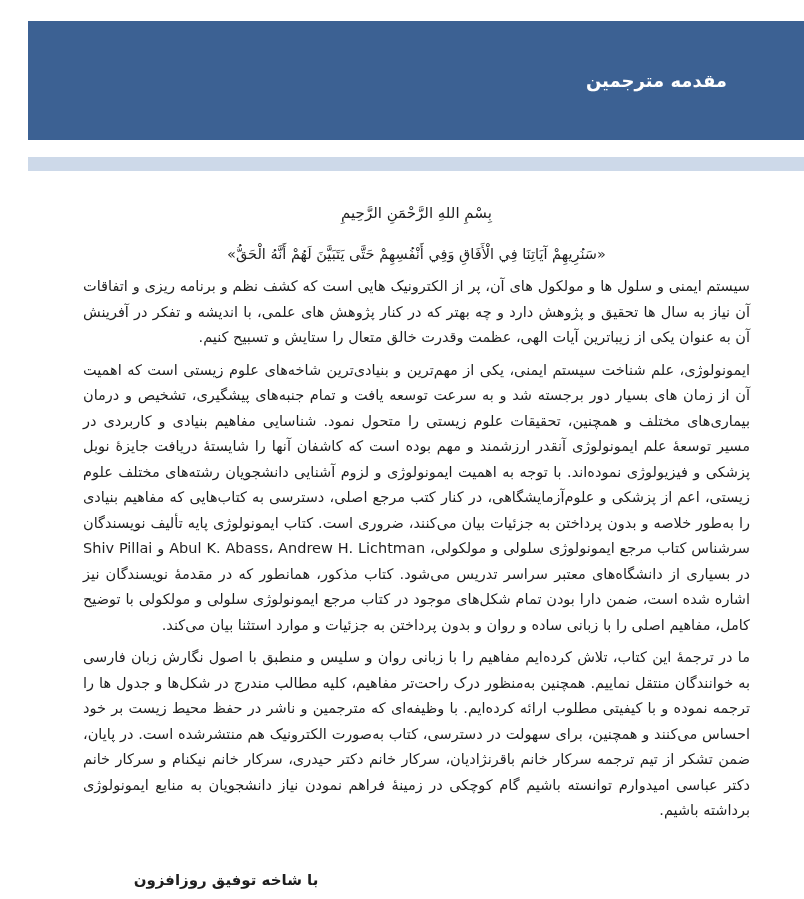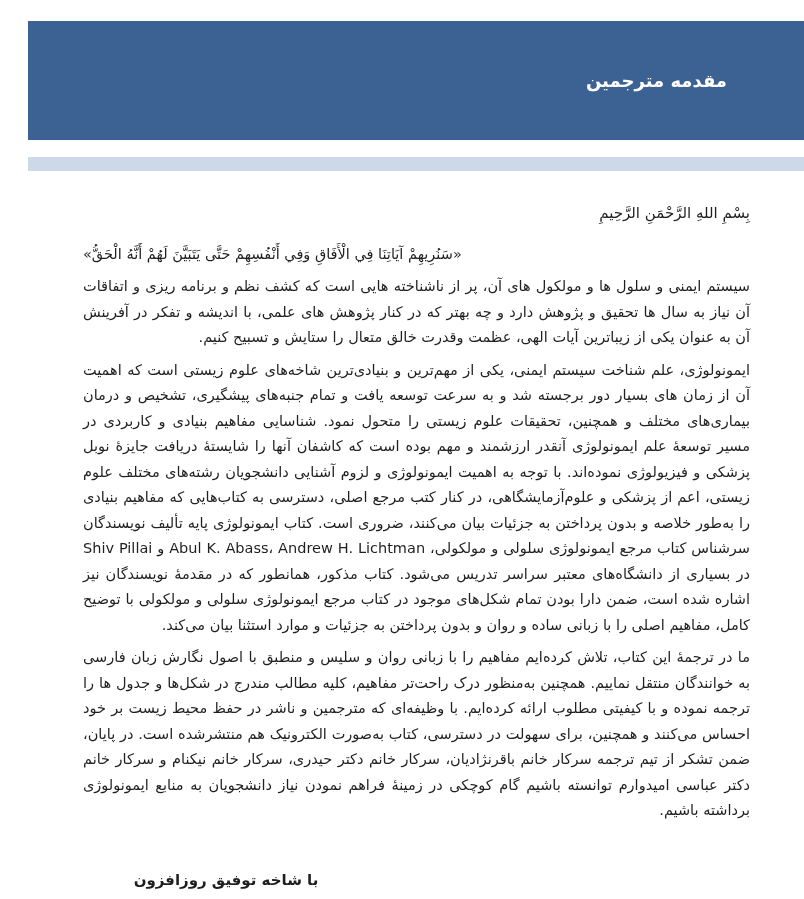--- a/index.html
+++ b/index.html
@@ -32,25 +32,26 @@
   
   .content {
     direction: rtl;
     padding: 0 54px 0 55px;
     font-size: 14.5px;
     line-height: 25.5px;
     text-align: justify;
   }
   .bismillah {
     margin-top: 30px;
+    text-align: center;
     font-size: 15px;
   }
   .quote-verse {
     margin-top: 15px;
-    text-align: left;
+    text-align: center;
   }
   .quote-translation {
     margin-bottom: 20px;
   }
   .content p.body-par { text-align: justify; }
 
   
   .signature {
     margin-top: 44px;
     width: 300px;
@@ -71,21 +72,21 @@
     <span class="title">مقدمه مترجمین</span>
   </div>
   <div class="band-gap"></div>
   <div class="band-light"></div>
 </div>
 
 <div class="content">
   <div class="bismillah">بِسْمِ اللهِ الرَّحْمَنِ الرَّحِيمِ</div>
   <div class="quote-verse">«سَنُرِيهِمْ آيَاتِنَا فِي الْأَفَاقِ وَفِي أَنْفُسِهِمْ حَتَّى يَتَبَيَّنَ لَهُمْ أَنَّهُ الْحَقُّ»</div>
 
-  <p class="body-par">سیستم ایمنی و سلول ها و مولکول های آن، پر از ناشناخته هایی است که کشف نظم و برنامه ریزی و اتفاقات آن نیاز به سال ها تحقیق و پژوهش دارد و چه بهتر که در کنار پژوهش های علمی، با اندیشه و تفکر در آفرینش آن به عنوان یکی از زیباترین آیات الهی، عظمت وقدرت خالق متعال را ستایش و تسبیح کنیم.</p>
+  <p class="body-par">سیستم ایمنی و سلول ها و مولکول های آن، پر از الکترونیک هایی است که کشف نظم و برنامه ریزی و اتفاقات آن نیاز به سال ها تحقیق و پژوهش دارد و چه بهتر که در کنار پژوهش های علمی، با اندیشه و تفکر در آفرینش آن به عنوان یکی از زیباترین آیات الهی، عظمت وقدرت خالق متعال را ستایش و تسبیح کنیم.</p>
   <p class="body-par">ایمونولوژی، علم شناخت سیستم ایمنی، یکی از مهم‌ترین و بنیادی‌ترین شاخه‌های علوم زیستی است که اهمیت آن از زمان های بسیار دور برجسته شد و به سرعت توسعه یافت و تمام جنبه‌های پیشگیری، تشخیص و درمان بیماری‌های مختلف و همچنین، تحقیقات علوم زیستی را متحول نمود. شناسایی مفاهیم بنیادی و کاربردی در مسیر توسعهٔ علم ایمونولوژی آنقدر ارزشمند و مهم بوده است که کاشفان آنها را شایستهٔ دریافت جایزهٔ نوبل پزشکی و فیزیولوژی نموده‌اند. با توجه به اهمیت ایمونولوژی و لزوم آشنایی دانشجویان رشته‌های مختلف علوم زیستی، اعم از پزشکی و علوم‌آزمایشگاهی، در کنار کتب مرجع اصلی، دسترسی به کتاب‌هایی که مفاهیم بنیادی را به‌طور خلاصه و بدون پرداختن به جزئیات بیان می‌کنند، ضروری است. کتاب ایمونولوژی پایه تألیف نویسندگان سرشناس کتاب مرجع ایمونولوژی سلولی و مولکولی، Abul K. Abass، Andrew H. Lichtman و Shiv Pillai در بسیاری از دانشگاه‌های معتبر سراسر تدریس می‌شود. کتاب مذکور، همانطور که در مقدمهٔ نویسندگان نیز اشاره شده است، ضمن دارا بودن تمام شکل‌های موجود در کتاب مرجع ایمونولوژی سلولی و مولکولی با توضیح کامل، مفاهیم اصلی را با زبانی ساده و روان و بدون پرداختن به جزئیات و موارد استثنا بیان می‌کند.</p>
   <p class="body-par">ما در ترجمهٔ این کتاب، تلاش کرده‌ایم مفاهیم را با زبانی روان و سلیس و منطبق با اصول نگارش زبان فارسی به خوانندگان منتقل نماییم. همچنین به‌منظور درک راحت‌تر مفاهیم، کلیه مطالب مندرج در شکل‌ها و جدول ها را ترجمه نموده و با کیفیتی مطلوب ارائه کرده‌ایم. با وظیفه‌ای که مترجمین و ناشر در حفظ محیط زیست بر خود احساس می‌کنند و همچنین، برای سهولت در دسترسی، کتاب به‌صورت الکترونیک هم منتشرشده است. در پایان، ضمن تشکر از تیم ترجمه سرکار خانم باقرنژادیان،  سرکار خانم دکتر حیدری، سرکار خانم نیکنام و سرکار خانم دکتر عباسی امیدوارم توانسته باشیم گام کوچکی در زمینهٔ فراهم نمودن نیاز دانشجویان به منابع ایمونولوژی برداشته باشیم.</p>
 
   <div class="signature">
     <div>با شاخه توفیق روزافزون</div>
     <div>سید محمود مسیحا هاشمی</div>
 
   </div>
 </div>
 

